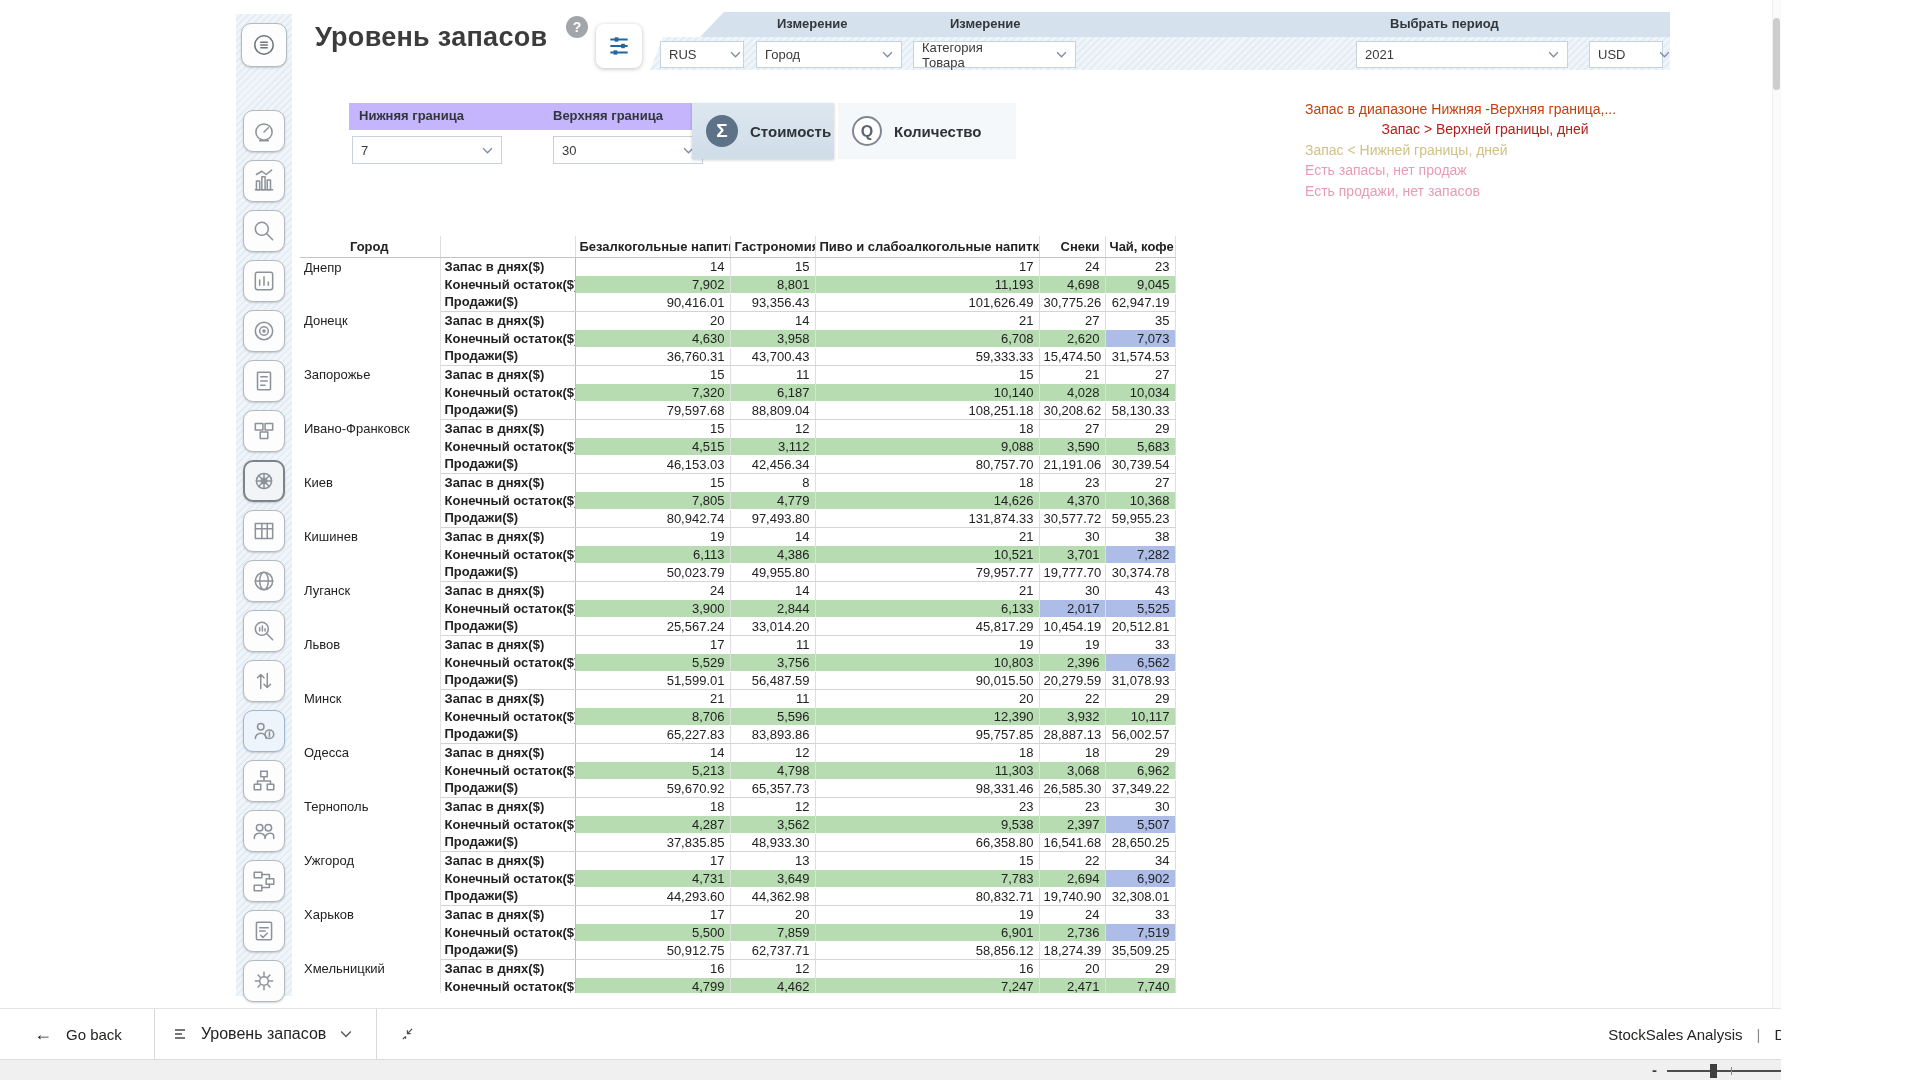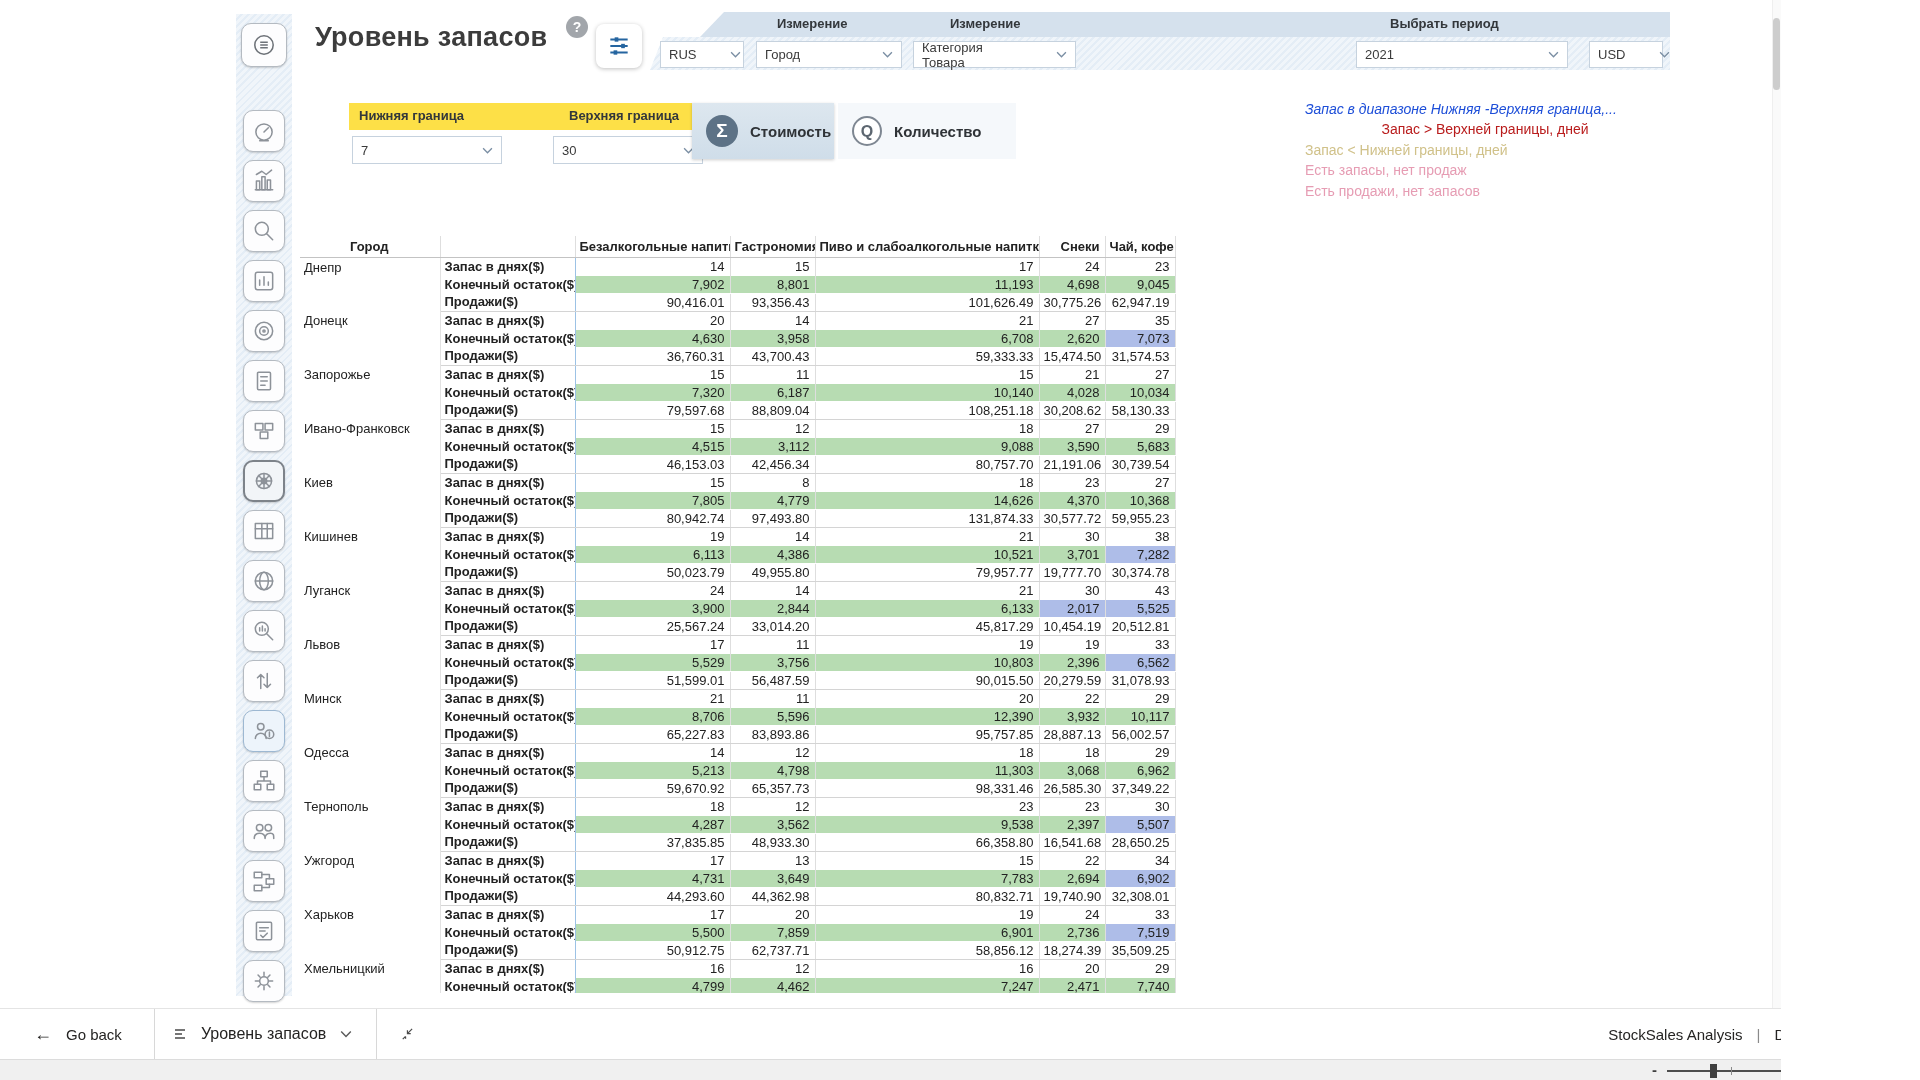--- a/index.html
+++ b/index.html
@@ -27,21 +27,21 @@
   .dim-band { left:700px; top:12px; width:970px; height:25px; background:#d5e1ed;
               clip-path:polygon(24px 0, 100% 0, 100% 100%, 0 100%); }
   .dim-band span { position:absolute; top:4px; font-size:13px; font-weight:bold; color:#33373b; }
   .filter-strip { left:650px; top:37px; width:1020px; height:33px;
                   clip-path:polygon(13px 0, 100% 0, 100% 100%, 0 100%); }
 
   .dd { position:absolute; height:27px; background:#fff; border:1px solid #c6d2de; display:flex; align-items:center;
         justify-content:space-between; padding:0 8px; font-size:13px; color:#3a3a3a; cursor:pointer;gap:28px; }
   .dd svg { width:11px; height:7px; flex:none; margin-left:6px; }
 
-  .filt-band { left:349px; top:103px; width:365px; height:27px; background:#fde047; }
+  .filt-band { left:349px; top:103px; width:365px; height:27px; background:#c4b5fd; }
   .filt-band span { position:absolute; top:5px; font-size:13px; font-weight:bold; color:#33373b; }
   .hatch-panel { left:344px; top:99px; width:376px; height:70px; z-index:-1; }
 
   
   .btn-cost { left:692px; top:103px; width:142px; height:56px; background:linear-gradient(#dde7ef,#cfdde9);
               box-shadow:0 1px 3px rgba(0,0,0,.2); display:flex; align-items:center; cursor:pointer; }
   .btn-qty  { left:838px; top:103px; width:178px; height:56px; background:#f5f8fb; display:flex; align-items:center; cursor:pointer; }
   .mbtn-label { font-size:15px; font-weight:bold; color:#2f3337; margin-left:12px; }
   .ic-sigma { width:32px; height:32px; border-radius:50%; background:#5d7286; color:#fff; font-size:19px; font-weight:bold;
               text-align:center; line-height:32px; margin-left:14px; flex:none; }
@@ -267,21 +267,21 @@
   <div class="dd" style="left:1589px; top:41px; width:74px">
     <span>USD</span>
     <svg viewBox="0 0 10 6">
         <path d="M1 1l4 4 4-4" fill="none" stroke="#7a8ea3" stroke-width="1.2"></path>
       </svg>
   </div>
 
   <div class="abs hatch-panel hatch"></div>
   <div class="abs filt-band">
     <span style="left:10px">Нижняя граница</span>
-    <span style="left:220px">Верхняя граница</span>
+    <span style="left:204px">Верхняя граница</span>
   </div>
   <div class="dd" style="left:352px; top:136px; width:150px; height:28px">
     <span>7</span>
     <svg viewBox="0 0 10 6">
         <path d="M1 1l4 4 4-4" fill="none" stroke="#7a8ea3" stroke-width="1.2"></path>
       </svg>
   </div>
   <div class="dd" style="left:553px; top:136px; width:150px; height:28px">
     <span>30</span>
     <svg viewBox="0 0 10 6">
@@ -292,21 +292,21 @@
   <div class="abs btn-cost">
     <div class="ic-sigma">Σ</div>
     <div class="mbtn-label">Стоимость</div>
   </div>
   <div class="abs btn-qty">
     <div class="ic-q">Q</div>
     <div class="mbtn-label">Количество</div>
   </div>
 
   <div class="abs legend" id="legend">
-      <div style="color: #1d4ed8; font-style: italic;">Запас в диапазоне Нижняя -Верхняя граница,...</div>
+      <div style="color: #c2410c;">Запас в диапазоне Нижняя -Верхняя граница,...</div>
       <div style="color: #b91c1c; text-align: center;">Запас &gt; Верхней границы, дней</div>
       <div style="color: rgb(208, 193, 137);">Запас &lt; Нижней границы, дней</div>
       <div style="color: rgb(230, 156, 179);">Есть запасы, нет продаж</div>
       <div style="color: rgb(230, 156, 179);">Есть продажи, нет запасов</div>
     </div>
 
   <div class="abs matrix-wrap">
     <table class="matrix">
       <colgroup>
         <col style="width:140px">

